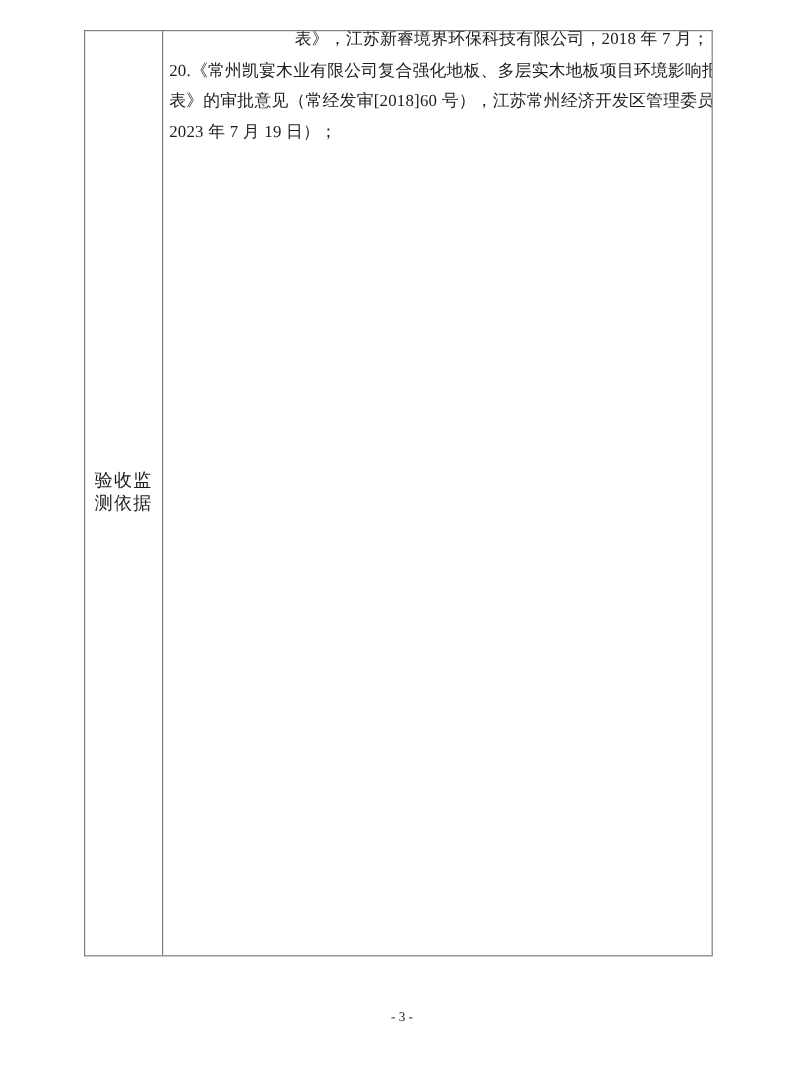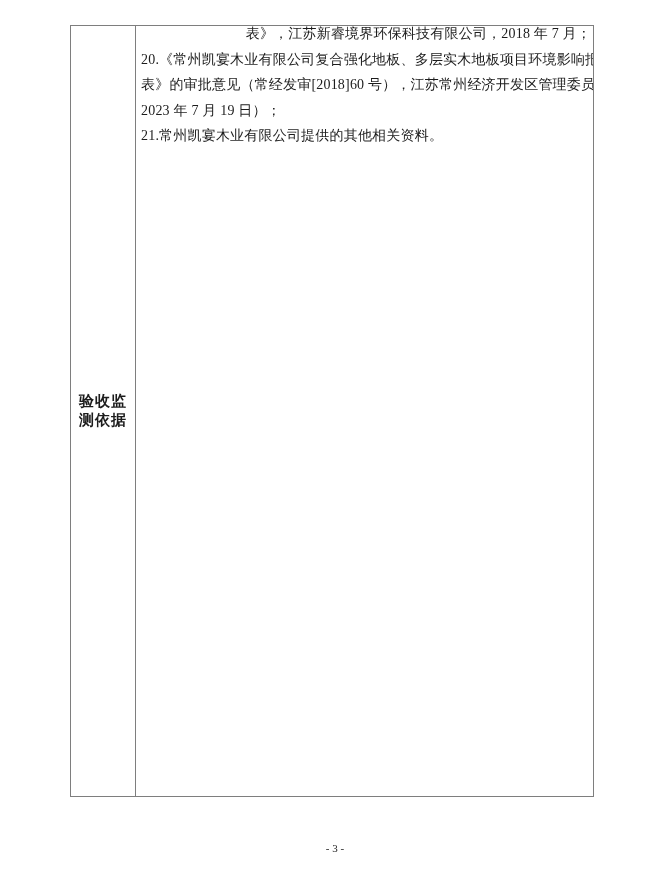--- a/index.html
+++ b/index.html
@@ -24,21 +24,21 @@
     background: #ffffff;
   }
   .cell-header {
     width: 65px;
     border-right: 1px solid #7e7e7e;
     display: flex;
     align-items: center;
     justify-content: center;
   }
   .header-label {
-    font-weight: bold;
+    font-weight: normal;
     font-size: 15px;
     line-height: 19px;
     letter-spacing: 1px;
     text-align: right;
     white-space: pre-line;
   }
   .cell-content {
     flex: 1;
     padding: 0 2px 0 5px;
     overflow: hidden;
@@ -67,17 +67,16 @@
   <div class="vtable">
     <div class="cell-header">
       <div class="header-label">验收监
 测依据</div>
     </div>
     <div class="cell-content">
       <div class="content-line">表》，江苏新睿境界环保科技有限公司，2018 年 7 月；</div>
       <div class="content-line">20.《常州凯宴木业有限公司复合强化地板、多层实木地板项目环境影响报告</div>
       <div class="content-line">表》的审批意见（常经发审[2018]60 号），江苏常州经济开发区管理委员会，</div>
       <div class="content-line">2023 年 7 月 19 日）；</div>
-      <div class="content-line">21.常州凯宴木业有限公司提供的其他相关资料。</div>
     </div>
   </div>
   <div class="page-number">- 3 -</div>
 </div>
 
 </body></html>

